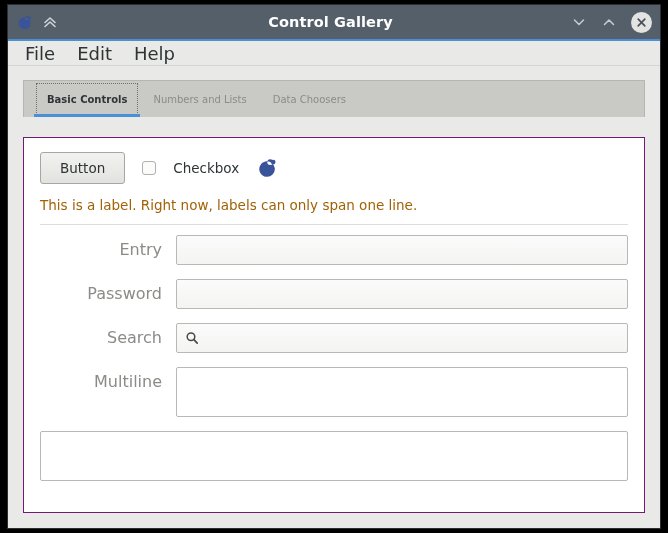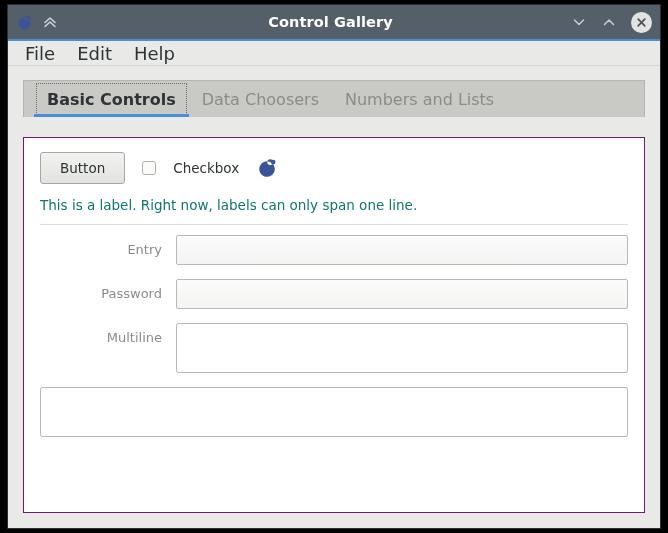--- a/index.html
+++ b/index.html
@@ -121,21 +121,21 @@
     height: 37px;
     display: flex;
     align-items: flex-end;
     padding-left: 10px;
     border: 1px solid #b5b5b1;
     border-bottom: none;
     box-sizing: border-box;
     flex: 0 0 auto;
   }
   .tab {
-    font-size: 16px;
+    font-size: 10px;
     color: #8b8b88;
     padding: 6px 13px 6px 13px;
     position: relative;
     cursor: default;
     box-sizing: border-box;
     height: 100%;
     display: flex;
     align-items: center;
   }
   .tab.active {
@@ -198,21 +198,21 @@
     box-sizing: border-box;
   }
   .checkbox-label {
     font-size: 13.5px;
     color: #2e3436;
   }
 
   
   .plain-label {
     font-size: 13.5px;
-    color: #0f766e;
+    color: #a16207;
     margin-bottom: 11px;
   }
   .hsep {
     height: 1px;
     background: #dcdcd9;
     margin: 0 0 10px 0;
   }
   .group-title {
     font-size: 13.5px;
     font-weight: bold;
@@ -227,21 +227,21 @@
     gap: 14px;
   }
   .form-row {
     display: flex;
     align-items: flex-start;
   }
   .form-label {
     width: 136px;
     text-align: right;
     padding-right: 14px;
-    font-size: 13px;
+    font-size: 16px;
     color: #8b8b88;
     line-height: 30px;
     box-sizing: border-box;
     flex: 0 0 auto;
   }
   .form-label.tall { line-height: 30px; }
   .field {
     flex: 1 1 auto;
     background: linear-gradient(to bottom, #fbfbfb 0%, #f4f4f3 100%);
     border: 1px solid #b8b8b4;
@@ -331,22 +331,22 @@
     <div class="menu-item">File</div>
     <div class="menu-item">Edit</div>
     <div class="menu-item">Help</div>
   </div>
 
   <div class="body-area">
     <div class="notebook">
 
       <div class="tabstrip">
         <div class="tab active">Basic Controls</div>
+        <div class="tab">Numbers and Lists</div>
         <div class="tab">Data Choosers</div>
-        <div class="tab">Numbers and Lists</div>
       </div>
 
       <div class="tabpage">
 
         <div class="ctl-row">
           <button class="gbutton">Button</button>
 
           <label class="checkbox-wrap">
             <span class="checkbox-box"></span>
             <span class="checkbox-label">Checkbox</span>
@@ -374,20 +374,32 @@
             </div>
           </div>
 
           <div class="form-row">
             <div class="form-label">Password</div>
             <div class="field">
               <input type="password" placeholder="" style="">
             </div>
           </div>
 
+          <div class="form-row">
+            <div class="form-label">Search</div>
+            <div class="field search">
+              <span style="display:flex;align-items:center;">
+                <svg width="14" height="14" viewBox="0 0 14 14">
+                  <circle cx="6" cy="5.8" r="3.8" fill="none" stroke="#4a4a48" stroke-width="1.5"></circle>
+                  <line x1="8.9" y1="8.7" x2="12.2" y2="12.1" stroke="#4a4a48" stroke-width="1.7" stroke-linecap="round"></line>
+                </svg>
+              </span>
+              <input type="text" placeholder="" style="">
+            </div>
+          </div>
 
           <div class="form-row">
             <div class="form-label tall">Multiline</div>
             <div class="field area">
               <textarea placeholder="" style=""></textarea>
             </div>
           </div>
 
           <div class="form-row">
             <div class="field area">

